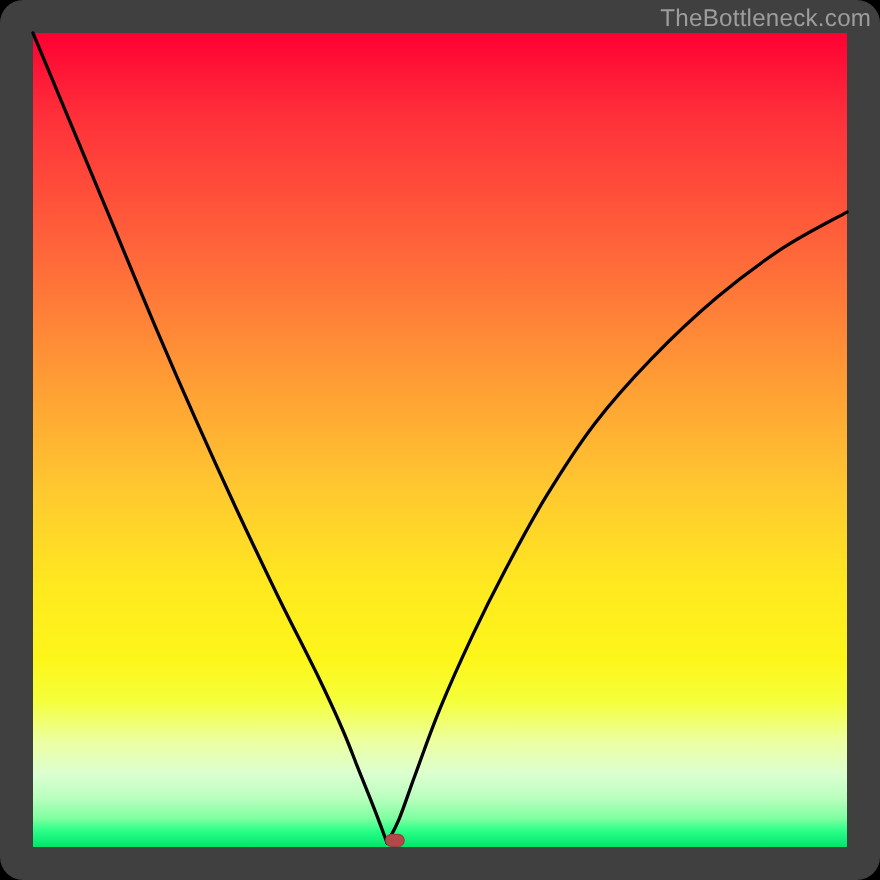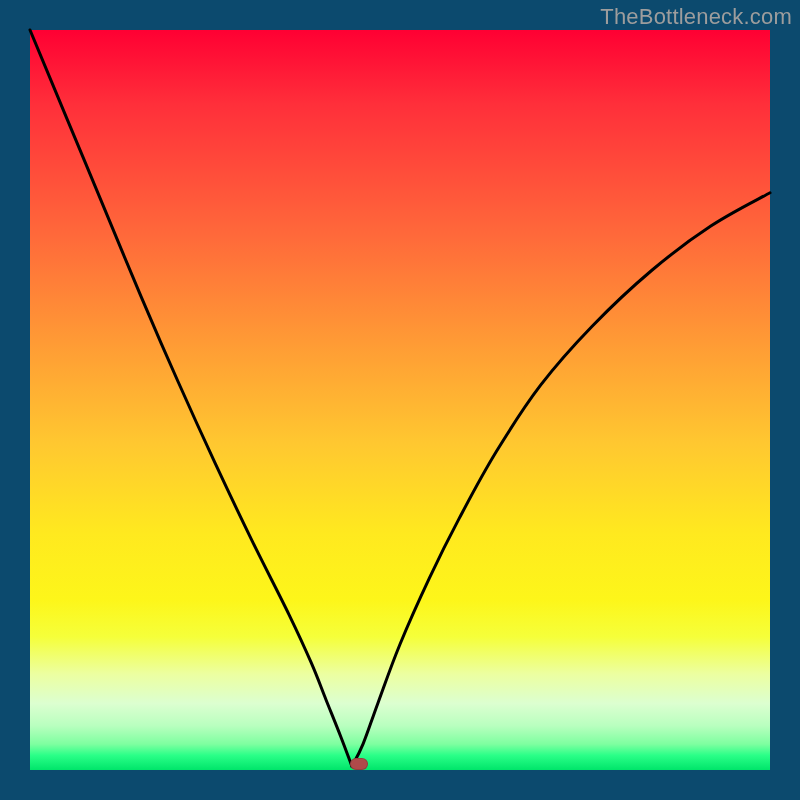--- a/index.html
+++ b/index.html
@@ -10,21 +10,22 @@
     background: #000;
     overflow: hidden;
     font-family: Arial, Helvetica, sans-serif;
   }
   .frame {
     position: absolute;
     top: 0;
     left: 0;
     width: 800px;
     height: 800px;
-    background: #0c4a6e;
+    background: #404040;
+    border-radius: 21px;
   }
   .plot {
     position: absolute;
     top: 30px;
     left: 30px;
     width: 740px;
     height: 740px;
     background: linear-gradient(to bottom,
       #ff0033 0%,
       #ff2f3a 10%,

